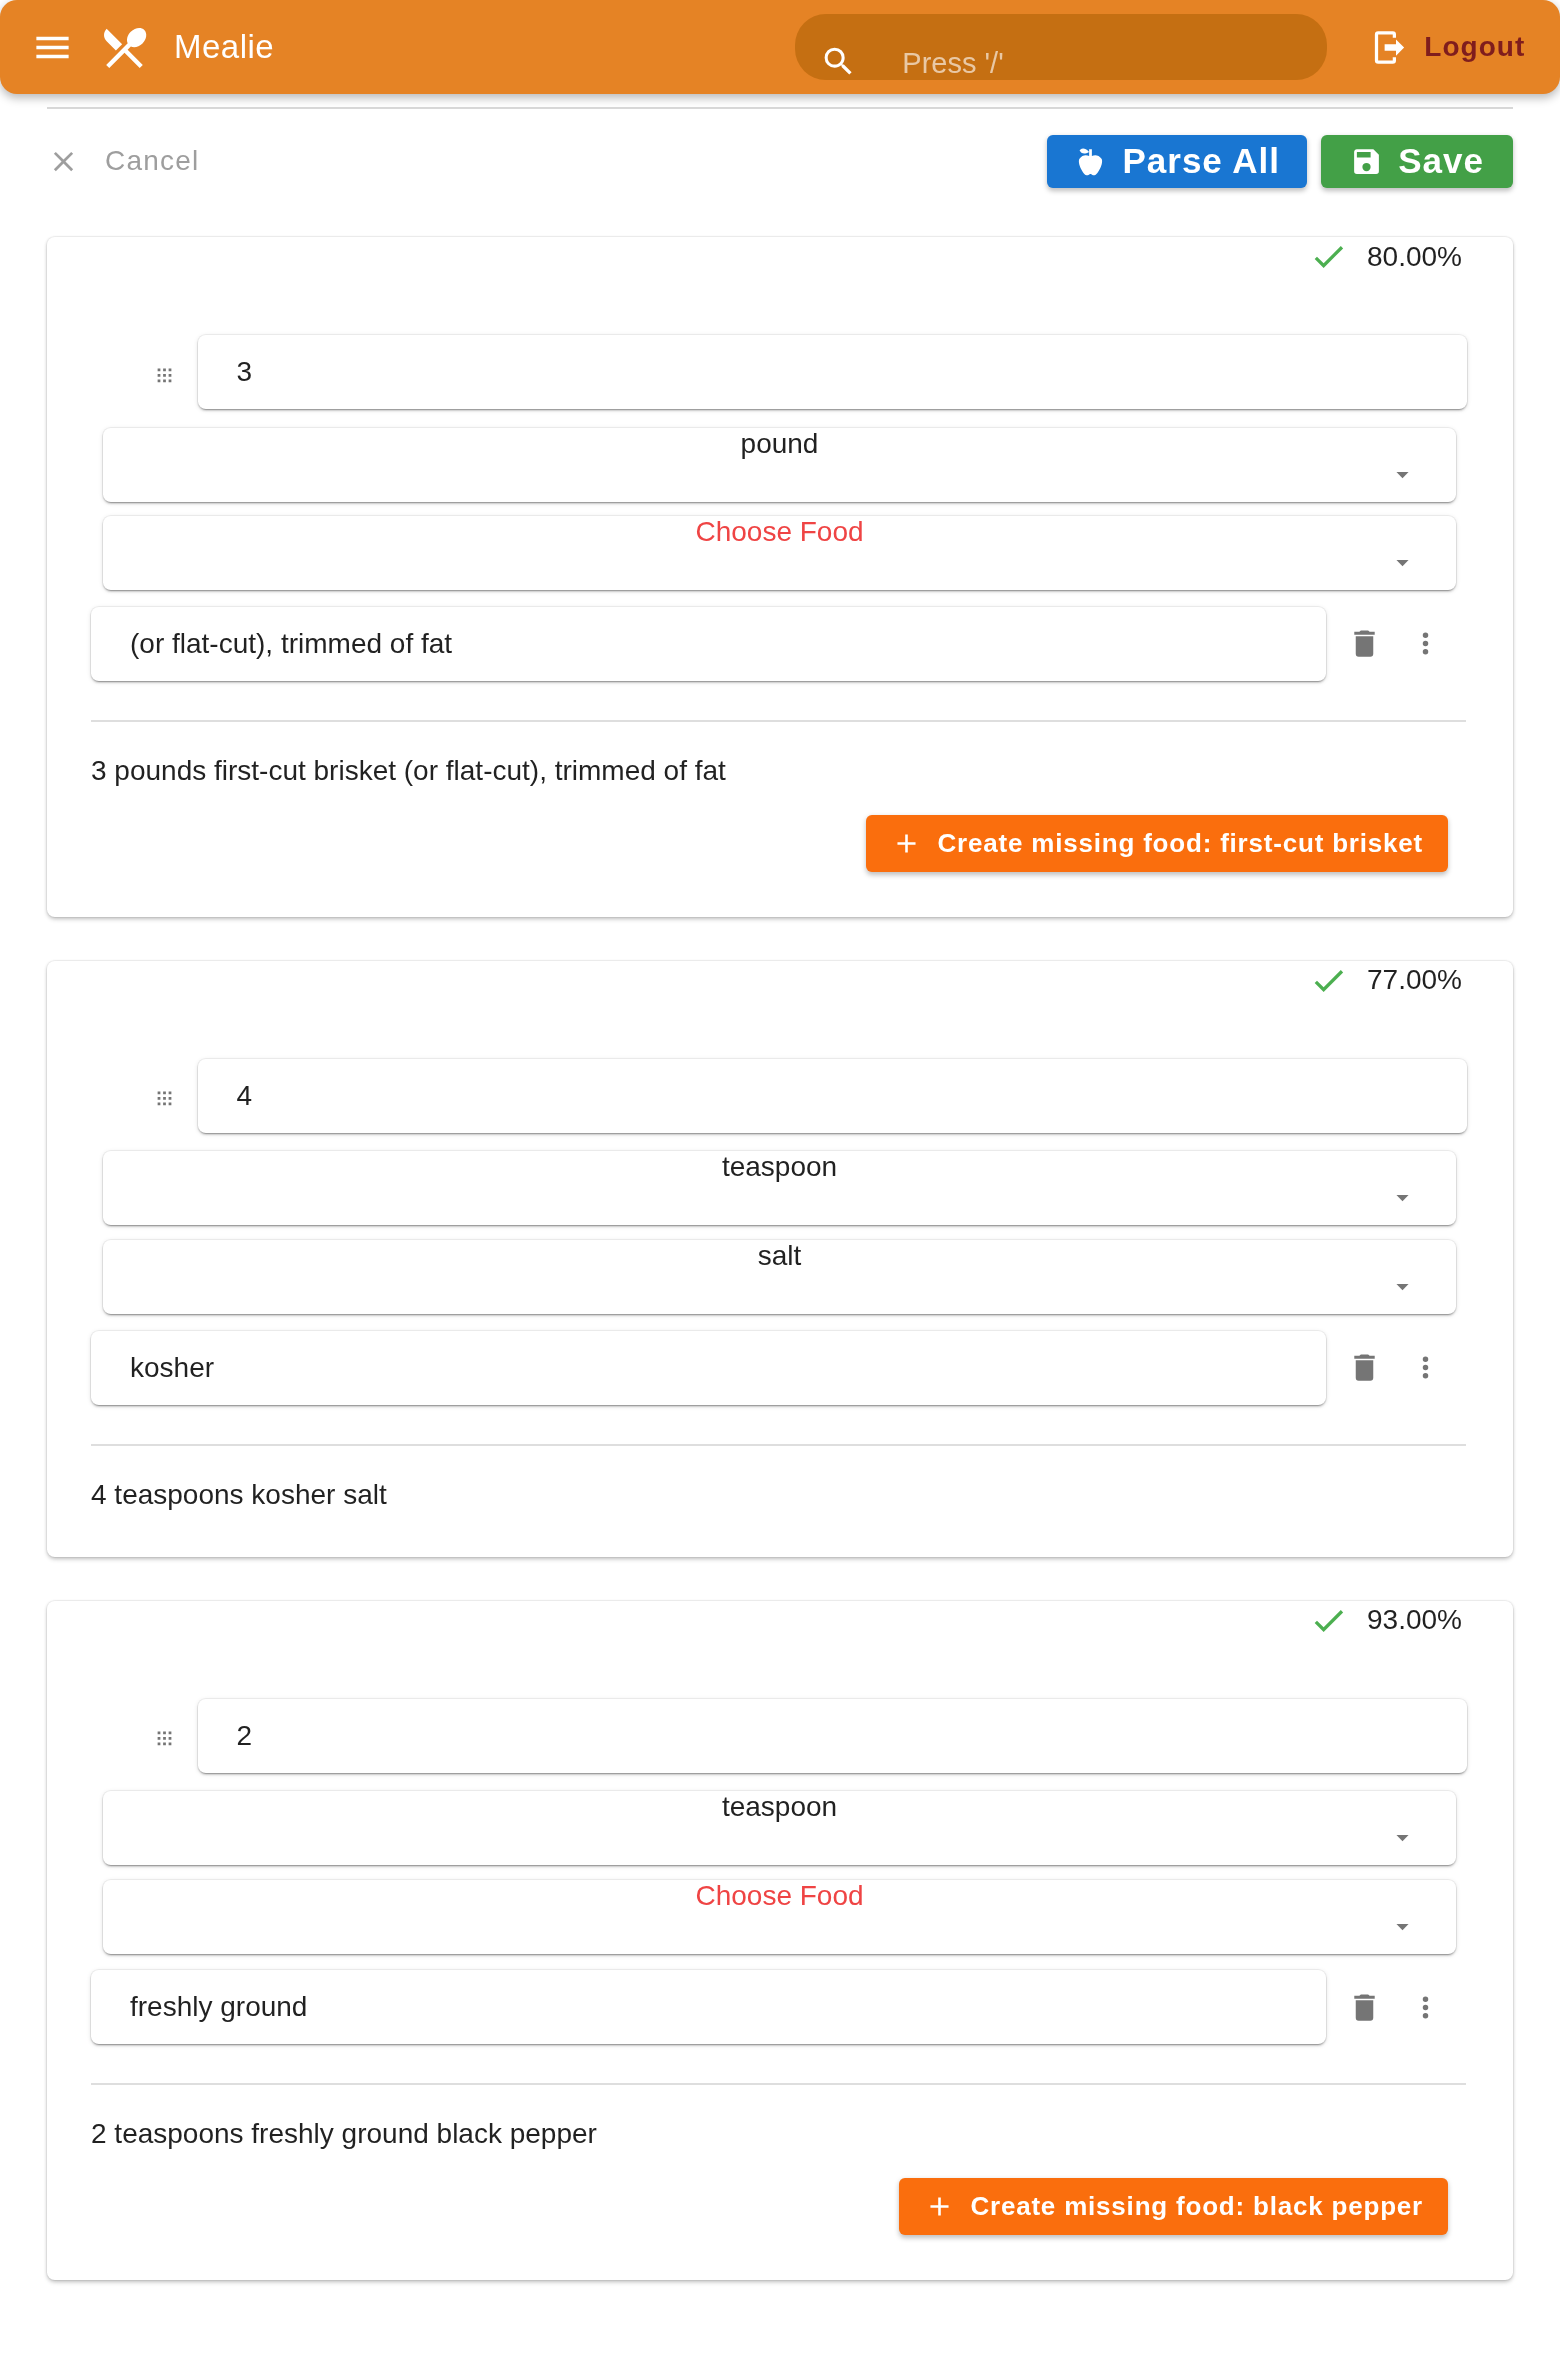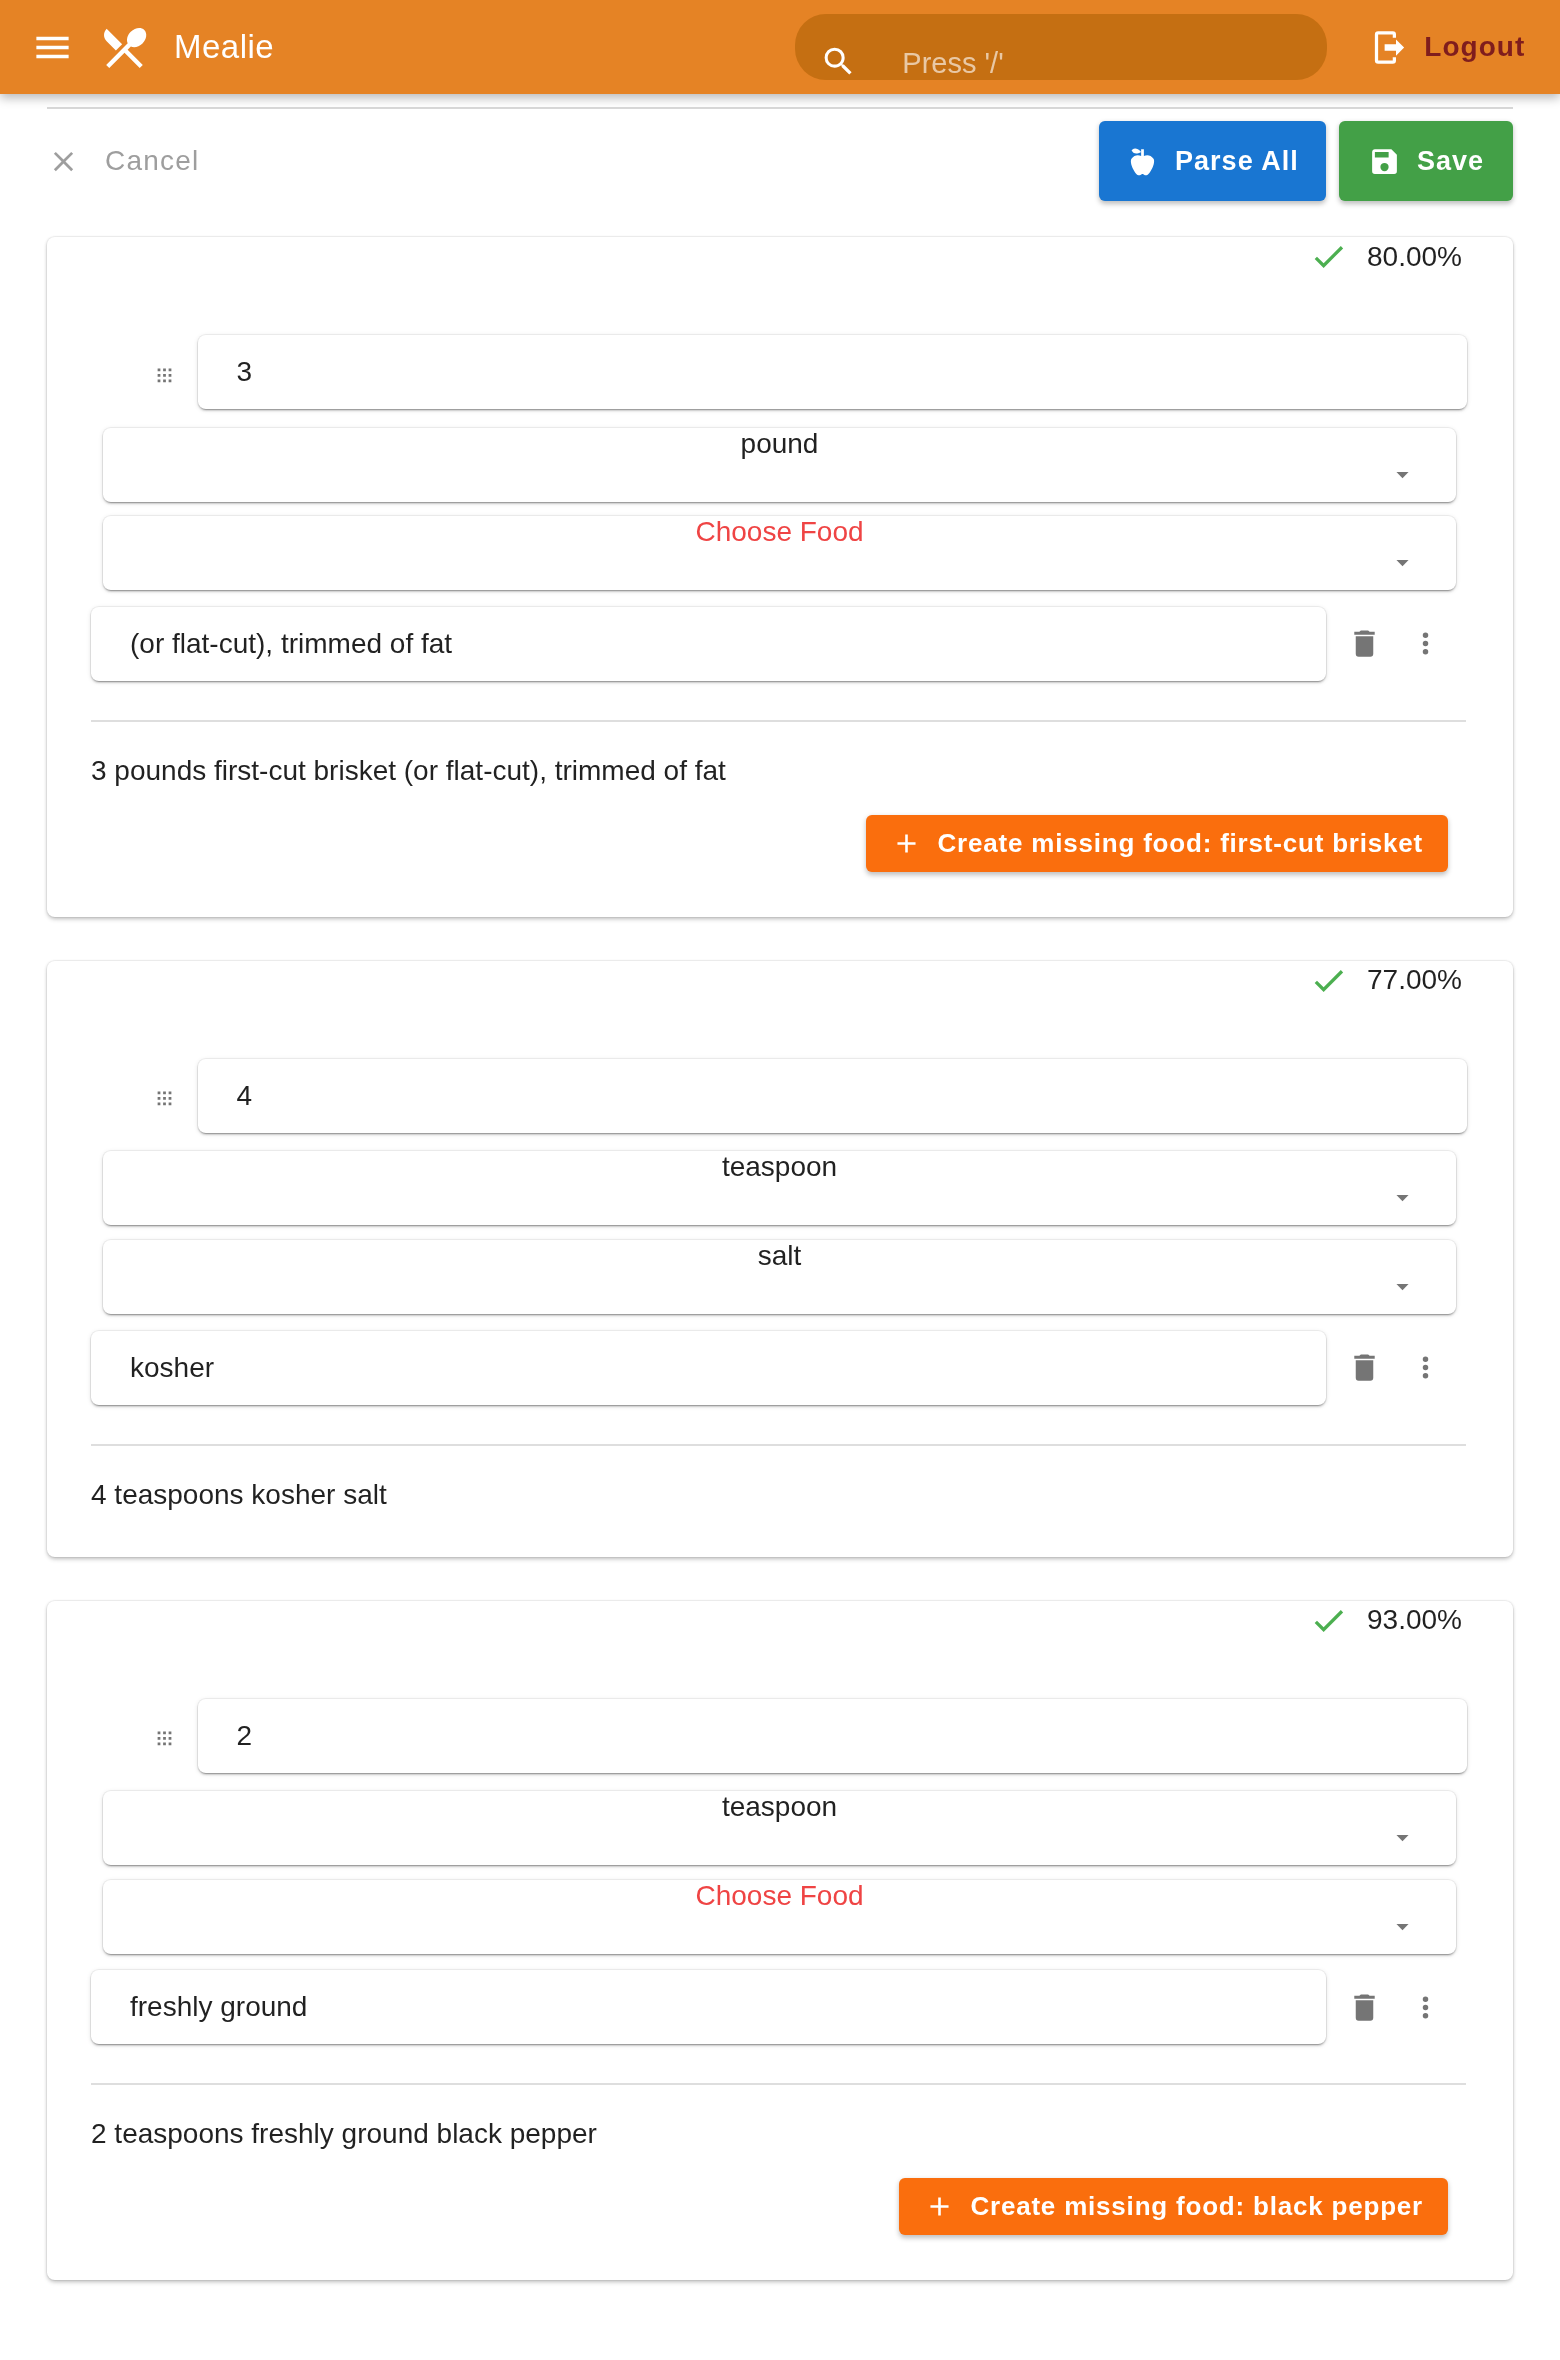--- a/index.html
+++ b/index.html
@@ -1,41 +1,41 @@
 <!DOCTYPE html>
 <html><head>
 <meta charset="utf-8">
 <style>
   * { box-sizing: border-box; margin: 0; padding: 0; }
   html,body { width:1560px; height:2360px; overflow:hidden; background:#ffffff;
     font-family:"Liberation Sans", sans-serif; color:rgba(0,0,0,0.87); }
 
   
   .appbar { height:94px; background:#E58325; display:flex; align-items:center;
-    padding:0 25px; box-shadow:0 3.9px 9.8px rgba(0,0,0,0.28); position:relative; z-index:5; }
+    padding:0 25px; box-shadow:0 3.9px 9.8px rgba(0,0,0,0.28); position:relative; z-index:5;border-radius:17px; }
   .appbar .icon-btn { display:flex; align-items:center; justify-content:center;
     width:55px; height:55px; cursor:pointer; }
   .appbar svg { fill:#ffffff; }
   .brand { display:flex; align-items:center; margin-left:17.6px; }
   .brand-title { color:#fff; font-size:33px; margin-left:23.4px; letter-spacing:0.5px; }
   .search-pill { margin-left:auto; width:532px; height:66px; border-radius:31px;
     background:#C56F12; display:flex; align-items:flex-end; padding:0 25px; cursor:text;gap:30px; }
   .search-pill .ph { color:rgba(255,255,255,0.62); font-size:29px; margin-left:15.6px; }
   .logout { display:flex; align-items:center; gap:15.6px; margin-left:43px; margin-right:9.8px;
     color:#7f1d1d; font-size:28px; font-weight:600; letter-spacing:1px; cursor:pointer; }
 
   
   .top-divider { margin:12.7px 47px 0 47px; border-top:2px solid #D8D8D8; }
   .toolbar { margin:20.5px 47px 0 47px; height:64px; display:flex; align-items:center; }
   .cancel { display:flex; align-items:center; gap:25px; color:#9E9E9E;
     font-size:28px; font-weight:500; letter-spacing:1.2px; cursor:pointer; }
   .cancel svg { fill:#9E9E9E; }
   .spacer { flex:1; }
-  .btn { display:flex; align-items:center; gap:15.6px; height:80px; border:none; cursor:pointer;
-    border-radius:5.9px; color:#fff; font-family:inherit; font-size:27px; font-weight:600;
+  .btn { display:flex; align-items:center; gap:15.6px; height:53px; border:none; cursor:pointer;
+    border-radius:5.9px; color:#fff; font-family:inherit; font-size:35px; font-weight:600;
     letter-spacing:1px; padding:0 27px; box-shadow:0 2.9px 4.9px rgba(0,0,0,0.25); }
   .btn svg { fill:#fff; }
   .btn-parse { background:#1976D2; }
   .btn-save { background:#43A047; margin-left:13.7px; padding:0 29px; }
 
   
   .cards { margin:0 47px; }
   .card { margin-top:33px; background:#fff; border-radius:7.8px; padding-bottom:45px;
     box-shadow:0 2.9px 4.9px -1px rgba(0,0,0,0.2), 0 1px 3.9px rgba(0,0,0,0.12),
                0 0 0 1px rgba(0,0,0,0.04); }

